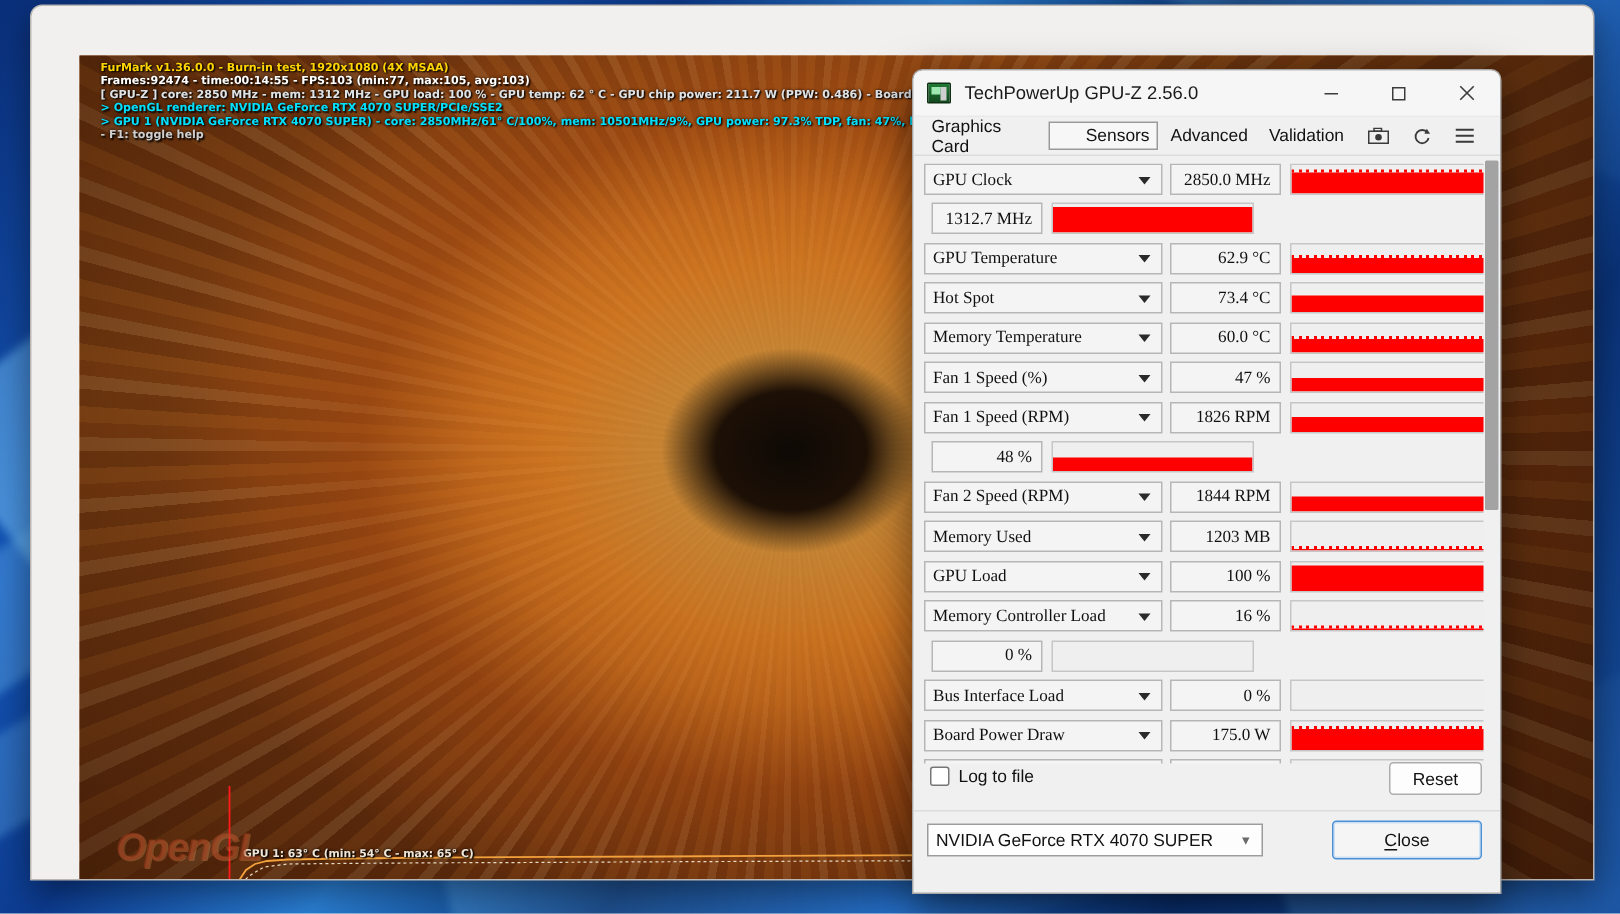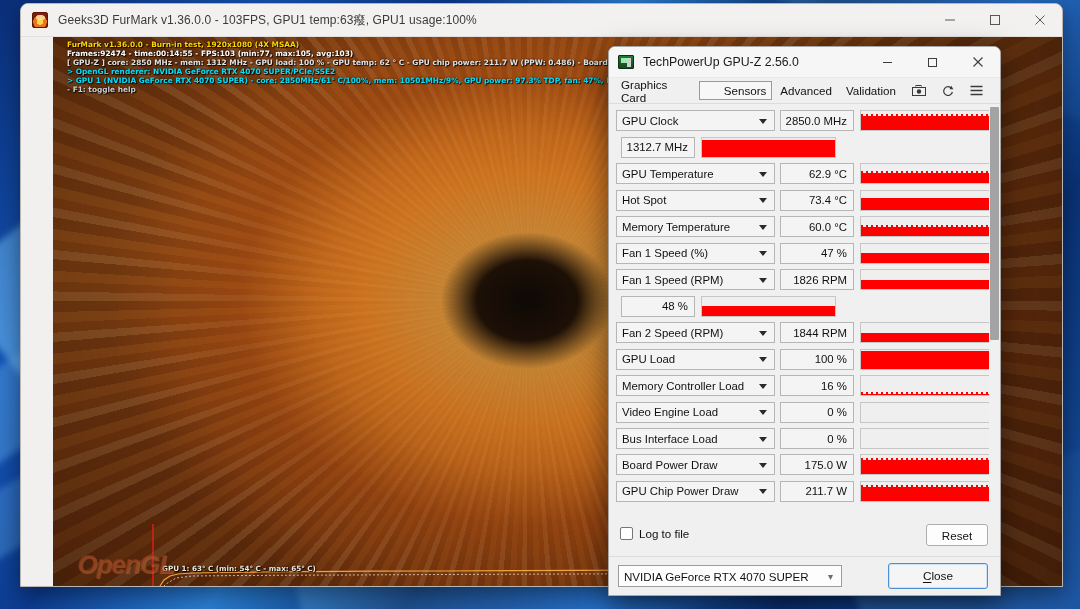--- a/index.html
+++ b/index.html
@@ -178,22 +178,22 @@
     position: absolute; left: 0; top: 57px; right: 0; bottom: 70px;
     background: #f0f0f0;
     padding: 5px 6px 0 7px;
   }
   #sensor-list {
     position: relative;
     height: 473px;
     overflow: hidden;
   }
   .sensor-row {
-    display: flex; align-items: flex-end;
-    height: 22.2px; margin-bottom: 4.3px;
+    display: flex; align-items: flex-start;
+    height: 22.2px; margin-bottom: 4.3px; font-family: Liberation Serif, serif;
   }
   .sensor-name {
     width: 159px; height: 21px; flex: none;
     background: #f4f4f4; border: 1px solid #b6b6b6;
     display: flex; align-items: center;
     padding-left: 5px; font-size: 11.4px; color: #111;
     position: relative;
   }
   .sensor-name .caret {
     position: absolute; right: 7px; top: 50%; margin-top: -2px;
@@ -225,21 +225,21 @@
   #sensor-scrollbar {
     position: absolute; right: 0; top: 0; width: 11px; height: 460px;
     background: #f0f0f0;
   }
   #sensor-thumb {
     position: absolute; left: 1px; top: 3px; width: 9px; height: 233px;
     background: #a3a3a3; border-radius: 1px;
   }
 
   #gpuz-footer {
-    position: absolute; left: 0; right: 0; bottom: 0; height: 70px;
+    position: absolute; left: 0; right: 0; bottom: 16px; height: 70px;
     background: #f0f0f0;
   }
   #log-row {
     position: absolute; left: 11px; top: 2px;
     display: flex; align-items: center;
   }
   #log-checkbox {
     width: 13px; height: 13px; border: 1px solid #767676; background: #fff;
     border-radius: 2px; margin-right: 6px;
   }
@@ -281,42 +281,20 @@
   <div class="swoosh sw1"></div>
   <div class="swoosh sw2"></div>
   <div class="swoosh sw3"></div>
   <div class="swoosh sw4"></div>
   <div class="swoosh sw5"></div>
   <div class="swoosh sw6"></div>
 </div>
 
 <div id="furmark-window">
 
-  <div id="furmark-titlebar">
-    <div id="fm-app-icon"></div>
-    <div id="fm-title">Geeks3D FurMark v1.36.0.0 - 103FPS, GPU1 temp:63癈, GPU1 usage:100%</div>
-    <div class="fm-btns">
-      <div class="fm-btn">
-        <svg width="12" height="12" viewBox="0 0 12 12">
-            <line x1="1" y1="6" x2="11" y2="6" stroke="currentColor" stroke-width="1"></line>
-          </svg>
-      </div>
-      <div class="fm-btn">
-        <svg width="12" height="12" viewBox="0 0 12 12">
-            <rect x="1.5" y="1.5" width="9" height="9" fill="none" stroke="currentColor" stroke-width="1"></rect>
-          </svg>
-      </div>
-      <div class="fm-btn">
-        <svg width="12" height="12" viewBox="0 0 12 12">
-            <line x1="1.5" y1="1.5" x2="10.5" y2="10.5" stroke="currentColor" stroke-width="1"></line>
-            <line x1="10.5" y1="1.5" x2="1.5" y2="10.5" stroke="currentColor" stroke-width="1"></line>
-          </svg>
-      </div>
-    </div>
-  </div>
 
   <div id="fm-render">
     <div class="blur-haze"></div>
     <div class="corner-dark"></div>
 
     <div id="fm-osd">
       <div class="l1">FurMark v1.36.0.0 - Burn-in test, 1920x1080 (4X MSAA)</div>
       <div class="l2">Frames:92474 - time:00:14:55 - FPS:103 (min:77, max:105, avg:103)</div>
       <div class="l3">[ GPU-Z ] core: 2850 MHz - mem: 1312 MHz - GPU load: 100 % - GPU temp: 62 ° C - GPU chip power: 211.7 W (PPW: 0.486) - Board power: 240.6 W (PPW: 0.428) - GPU voltage: 1.055 V</div>
       <div class="l4">&gt; OpenGL renderer: NVIDIA GeForce RTX 4070 SUPER/PCIe/SSE2</div>
@@ -475,44 +453,51 @@
             <span>Fan 2 Speed (RPM)</span>
             <span class="caret"></span>
           </div>
           <div class="sensor-value">1844 RPM</div>
           <div class="sensor-graph">
             <div class="fill" style="height: 50%; background: rgb(255, 0, 0);"></div>
           </div>
         </div>
         <div class="sensor-row">
           <div class="sensor-name">
+            <span>Memory Used</span>
+            <span class="caret"></span>
+          </div>
+          <div class="sensor-value">1203 MB</div>
+          <div class="sensor-graph">
+            <div class="fill" style="height: 6%; background: rgb(255, 0, 0);"></div>
+            <div class="noise" style="bottom: 6%;"></div>
+          </div>
+        </div>
+        <div class="sensor-row">
+          <div class="sensor-name">
             <span>GPU Load</span>
             <span class="caret"></span>
           </div>
           <div class="sensor-value">100 %</div>
           <div class="sensor-graph">
             <div class="fill" style="height: 90%; background: rgb(255, 0, 0);"></div>
           </div>
         </div>
         <div class="sensor-row">
           <div class="sensor-name">
             <span>Memory Controller Load</span>
             <span class="caret"></span>
           </div>
           <div class="sensor-value">16 %</div>
           <div class="sensor-graph">
             <div class="fill" style="height: 7%; background: rgb(255, 0, 0);"></div>
             <div class="noise" style="bottom: 7%;"></div>
           </div>
         </div>
         <div class="sensor-row">
-          <div class="sensor-name">
-            <span>Video Engine Load</span>
-            <span class="caret"></span>
-          </div>
           <div class="sensor-value">0 %</div>
           <div class="sensor-graph"></div>
         </div>
         <div class="sensor-row">
           <div class="sensor-name">
             <span>Bus Interface Load</span>
             <span class="caret"></span>
           </div>
           <div class="sensor-value">0 %</div>
           <div class="sensor-graph"></div>

